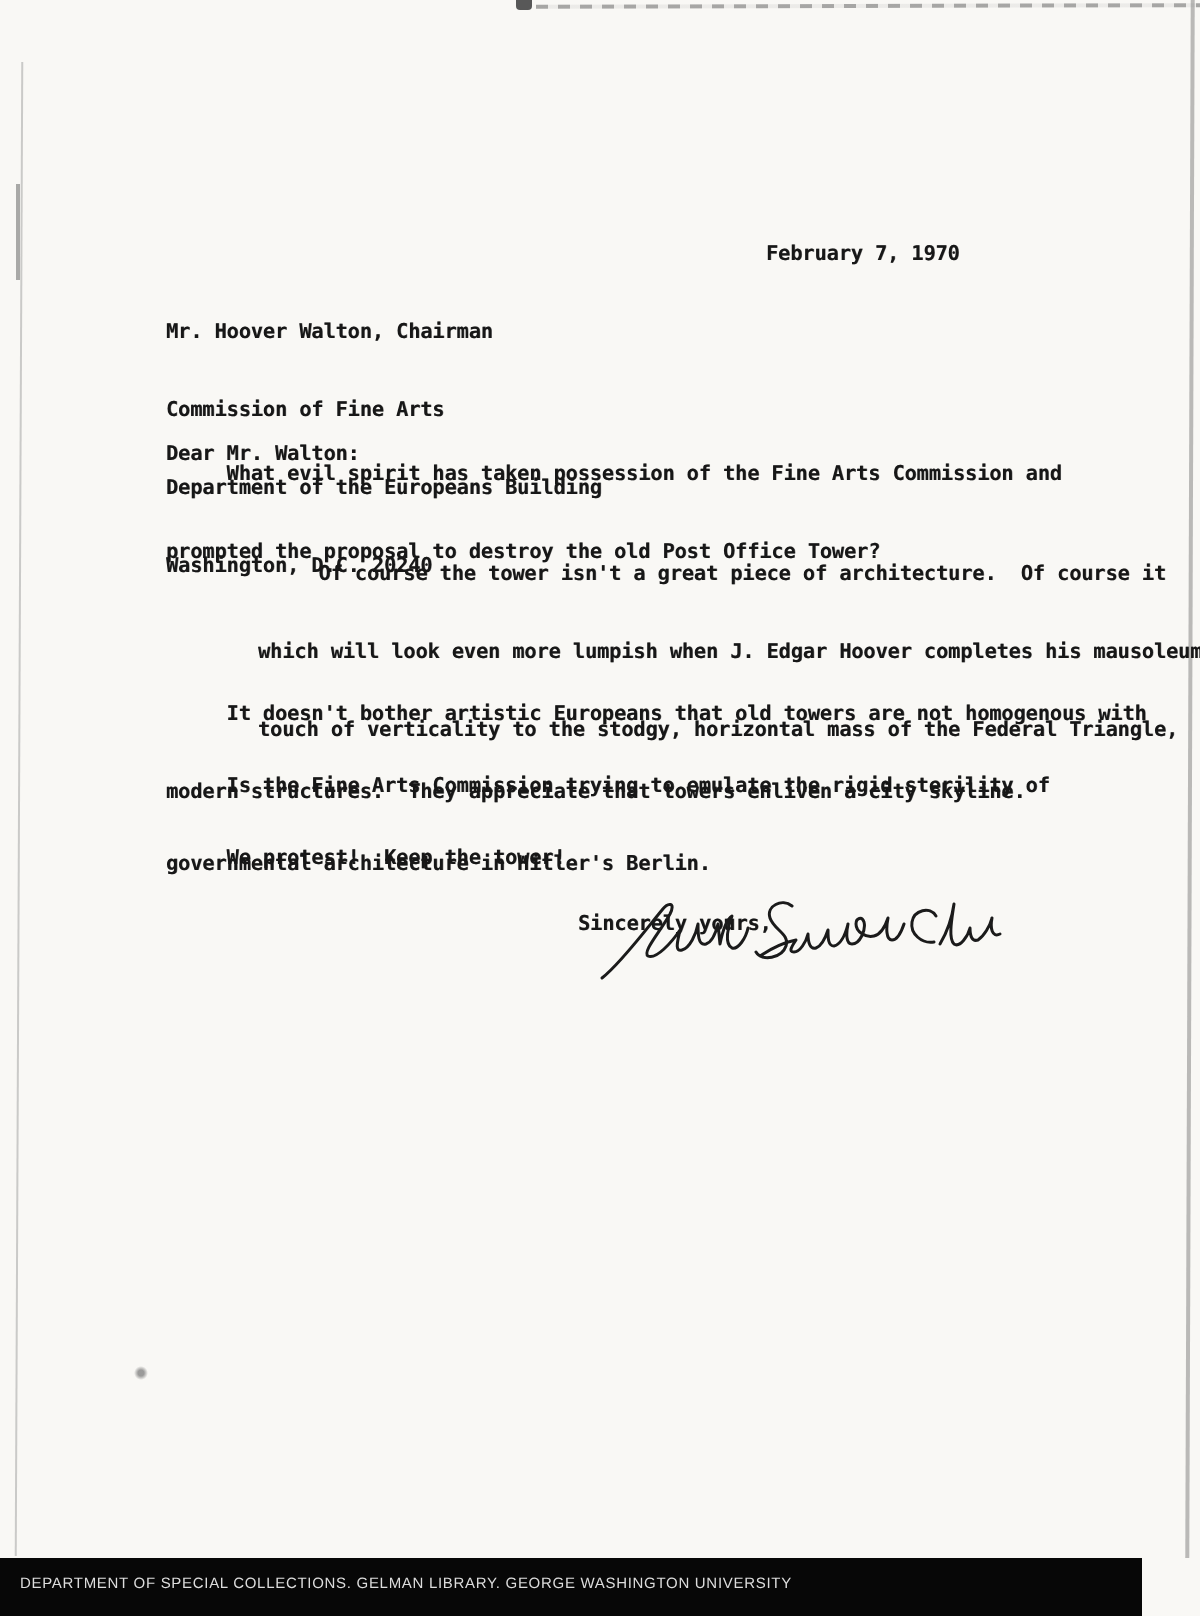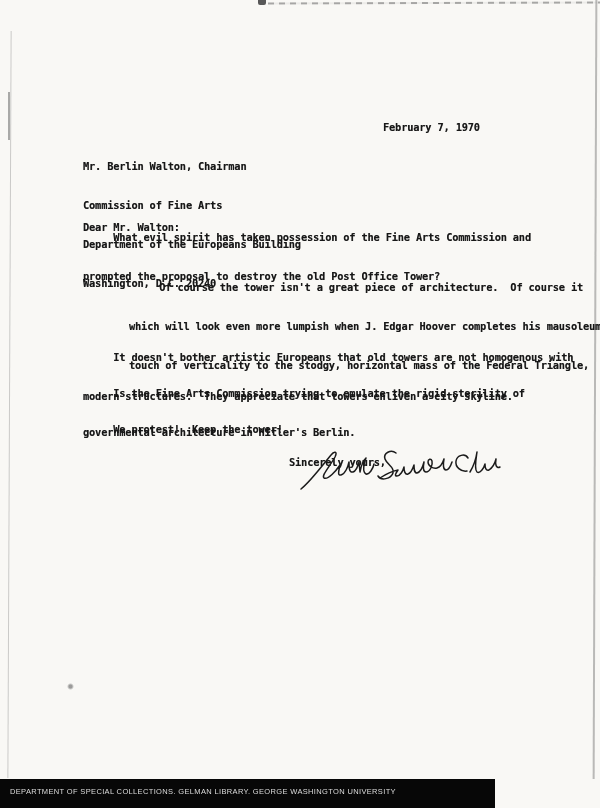--- a/index.html
+++ b/index.html
@@ -33,21 +33,21 @@
   .edge-left{left:9px;top:31px;width:1px;height:747px;background:rgba(125,125,125,.38);transform:rotate(0.25deg);}
   .edge-left-dark{left:8px;top:92px;width:2px;height:48px;background:rgba(90,90,90,.5);}
   .edge-right{left:594px;top:0;width:1.5px;height:779px;background:rgba(108,108,108,.45);transform:rotate(0.2deg);}
   .speck{left:67px;top:683px;width:7px;height:7px;
     background:radial-gradient(circle, rgba(105,105,105,.65) 0 30%, rgba(105,105,105,0) 70%);}
   
   #signature{position:absolute;left:298px;top:446px;width:205px;height:46px;}
   #signature svg path{fill:none;stroke:#1b1b1b;stroke-width:1.5;stroke-linecap:round;stroke-linejoin:round;}
   
   .footer-bar{
-    position:absolute;left:0;top:779px;width:495px;height:29px;
+    position:absolute;left:0;top:779px;width:571px;height:29px;
     background:#070707;
   }
   .footer-caption{
     position:absolute;left:10px;top:8px;
     font-family:"Liberation Sans",sans-serif;
     font-size:7.5px;font-weight:normal;
     letter-spacing:0.35px;color:#dcdcdc;white-space:pre;
   }
 </style>
 </head>
@@ -60,21 +60,21 @@
   <div class="artifact edge-left"></div>
   <div class="artifact edge-left-dark"></div>
   <div class="artifact edge-right"></div>
   <div class="artifact speck"></div>
 
   <div class="tw" style="left:383px;top:95px;">
     <div class="tline">February 7, 1970</div>
   </div>
 
   <div class="tw" style="left:83px;top:134px;">
-    <div class="tline">Mr. Berlin Walton, Chairman</div>
+    <div class="tline">Mr. Hoover Walton, Chairman</div>
     <div class="tline">Commission of Fine Arts</div>
     <div class="tline">Department of the Europeans Building</div>
     <div class="tline">Washington, D.C. 20240</div>
   </div>
 
   <div class="tw" style="left:83px;top:195px;">
     <div class="tline">Dear Mr. Walton:</div>
   </div>
 
   <div class="tw" style="left:83px;top:205px;">

